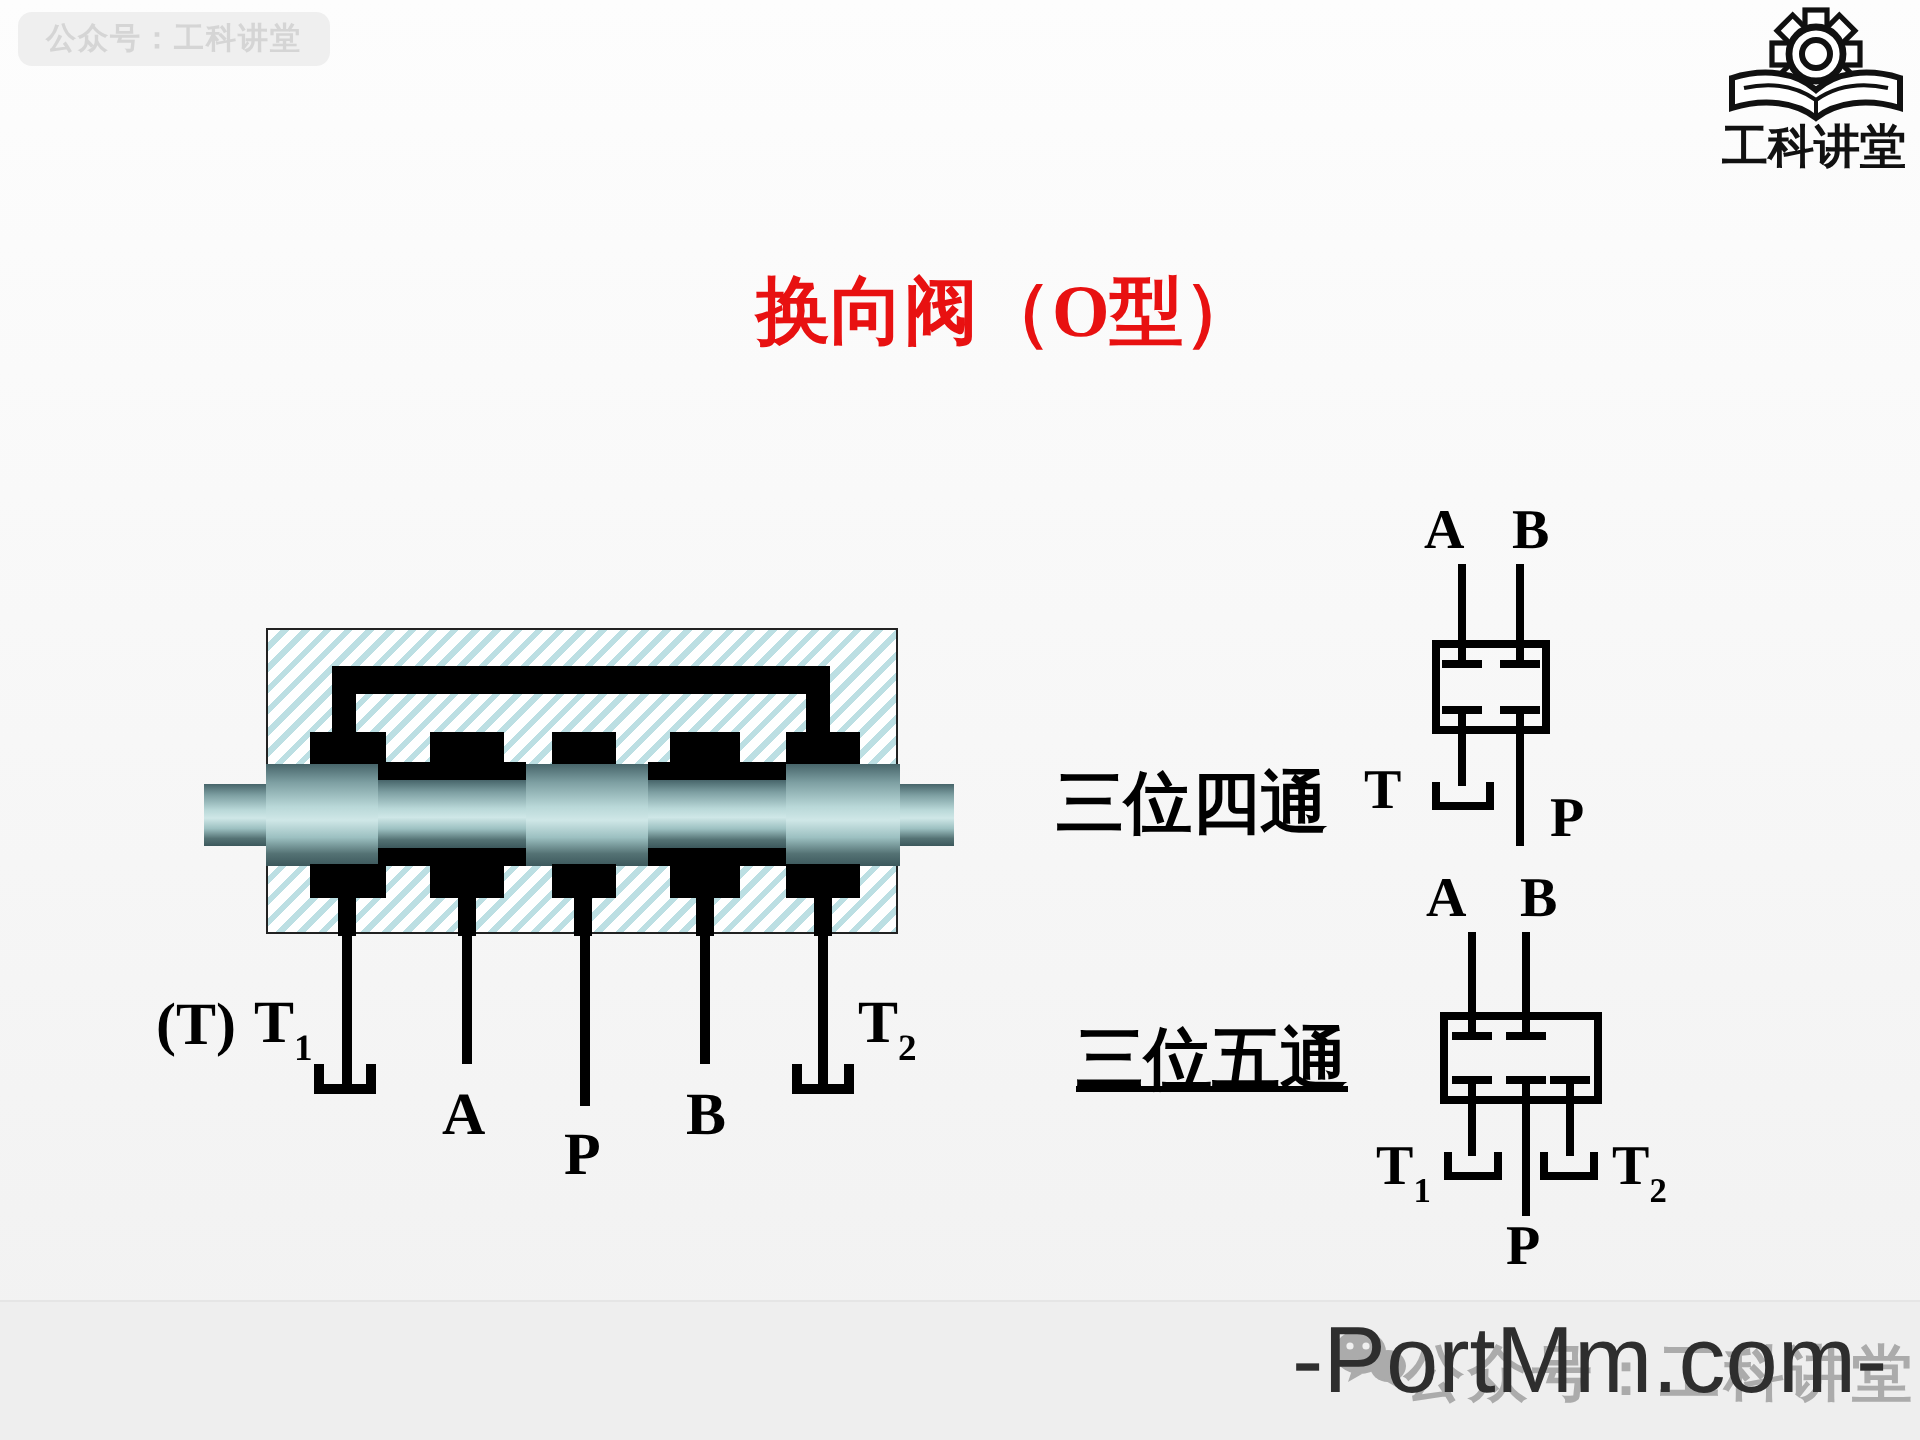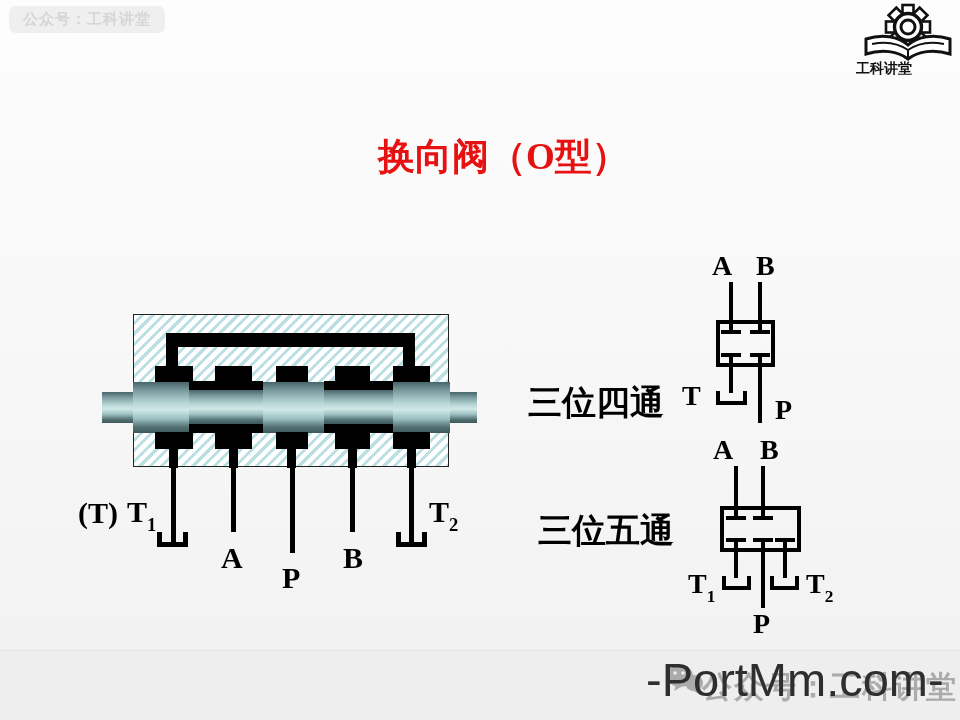--- a/index.html
+++ b/index.html
@@ -20,22 +20,22 @@
                font-family:"Liberation Sans","DejaVu Sans",sans-serif;line-height:1;letter-spacing:0px;}
   .spool{position:absolute;
          background:linear-gradient(180deg,#47656a 0%,#7d9fa2 18%,#b9d8d8 42%,#cfe7e7 55%,#9cc0c1 72%,#547274 88%,#3c585c 100%);}
   .hatch{position:absolute;box-sizing:border-box;border:1px solid #222;
          background:repeating-linear-gradient(135deg,#ffffff 0px,#ffffff 4.5px,#bcdfe3 4.5px,#bcdfe3 7.5px);}
   .badge{position:absolute;left:9px;top:6px;height:27px;padding:0 14px;border-radius:7px;
          background:#efefef;display:flex;align-items:center;}
   .badge span{font-size:15px;color:#d5d5d5;font-weight:bold;letter-spacing:1px;}
   .title{position:absolute;left:378px;top:138px;font-family:"Liberation Serif","DejaVu Serif",serif;
          font-weight:bold;font-size:37px;line-height:1;}
-  .logo-caption{position:absolute;left:856px;top:60px;width:102px;text-align:left;
-                font-size:14px;font-weight:bold;color:#111;line-height:1.2;}
+  .logo-caption{position:absolute;left:856px;top:60px;width:102px;text-align:center;
+                font-size:23px;font-weight:bold;color:#111;line-height:1.2;}
   .wm-gray{position:absolute;left:702px;top:667px;font-size:30px;color:#ababab;
            letter-spacing:2px;font-weight:bold;z-index:5;}
   .wm-dark{position:absolute;left:646px;top:652px;font-size:47px;color:#2e2e2e;
            letter-spacing:0px;z-index:6;}
   .bottom-band{position:absolute;left:0;top:650px;width:960px;height:70px;
                background:#eeeeee;border-top:1px solid #e5e5e5;}
 </style>
 </head>
 <body>
 
@@ -135,21 +135,21 @@
 <div class="blk" style="left:750px;top:353px;width:20px;height:4px;"></div>
 <div class="blk" style="left:758px;top:354px;width:4px;height:13px;"></div>
 
 <div class="blk" style="left:729px;top:365px;width:4px;height:28px;"></div>
 <div class="tank-s" style="left:716px;top:391px;width:31px;height:14px;"></div>
 <div class="blk" style="left:758px;top:365px;width:4px;height:58px;"></div>
 
 <div class="serif-lbl" style="left:682px;top:382px;font-size:28px;"><span>T</span></div>
 <div class="serif-lbl" style="left:775px;top:396px;font-size:28px;"><span>P</span></div>
 
-<div class="caption-cjk" style="left:538px;top:513px;">三位五通</div>
+<div class="caption-cjk" style="left:538px;top:513px;text-decoration:underline;">三位五通</div>
 
 <div class="serif-lbl" style="left:713px;top:436px;font-size:28px;"><span>A</span></div>
 <div class="serif-lbl" style="left:760px;top:436px;font-size:28px;"><span>B</span></div>
 
 <div class="blk" style="left:734px;top:466px;width:4px;height:41px;"></div>
 <div class="blk" style="left:761px;top:466px;width:4px;height:41px;"></div>
 
 <div class="sym-box" style="left:720px;top:506px;width:81px;height:46px;"></div>
 <div class="blk" style="left:734px;top:506px;width:4px;height:13px;"></div>
 <div class="blk" style="left:726px;top:516px;width:20px;height:4px;"></div>

